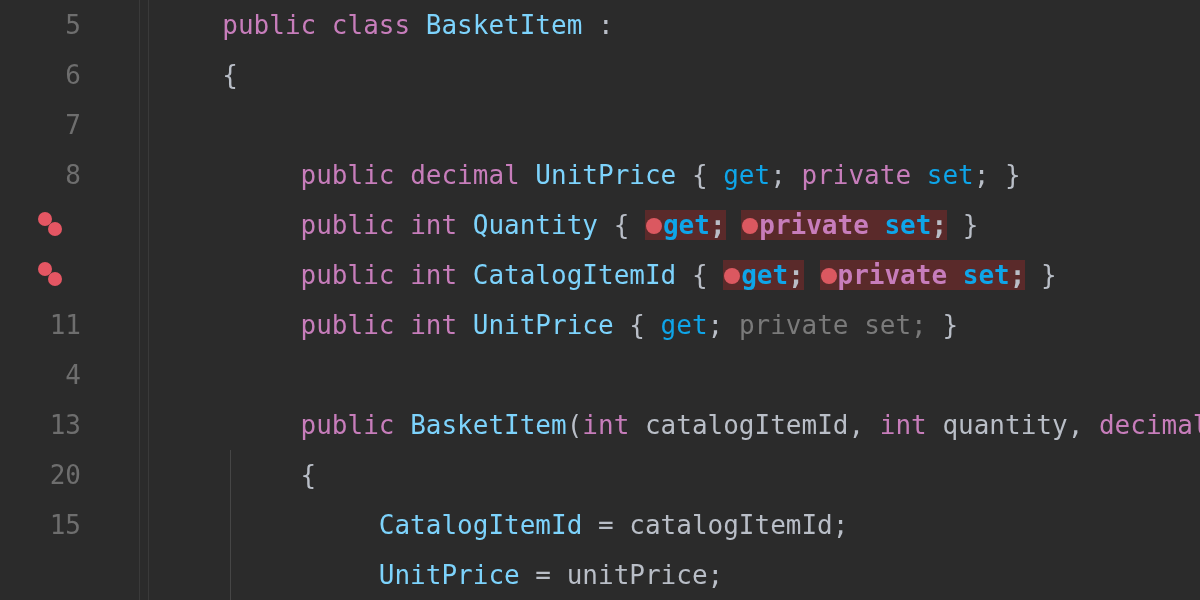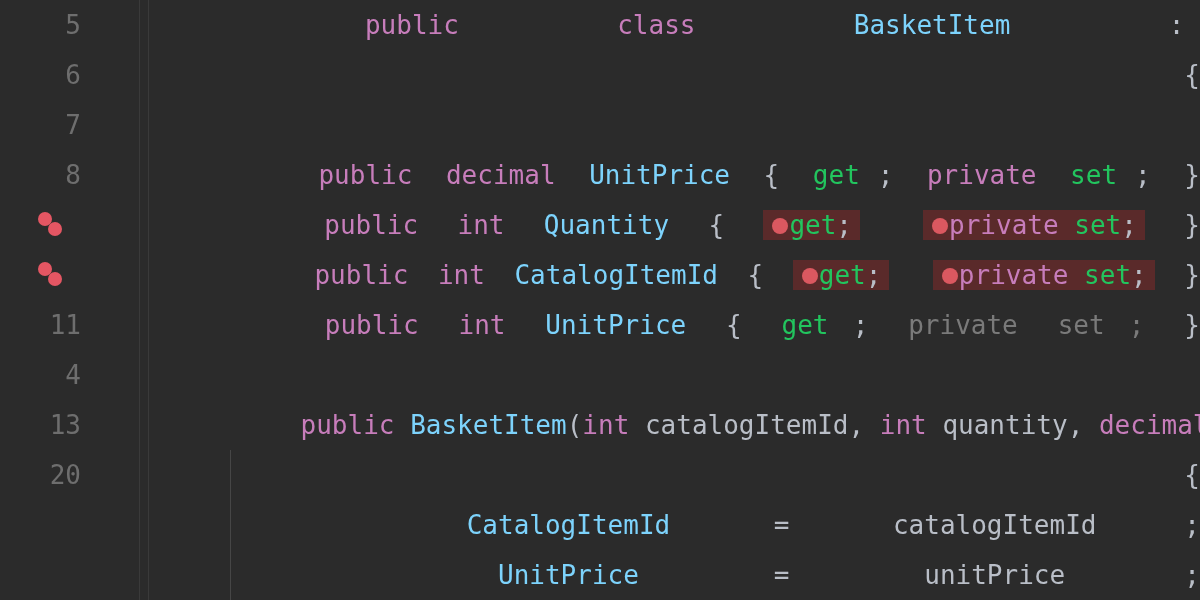--- a/index.html
+++ b/index.html
@@ -55,34 +55,34 @@
     flex: 1 1 auto;
     background: #2b2b2b;
     overflow: hidden;
   }
   .code-line {
     height: 50px;
     display: flex;
     align-items: center;
     white-space: pre;
     padding-left: 4px;
-    justify-content: space-between;
   }
   
   .tok-kw   { color: #c77dbb; } 
   .tok-tn   { color: #7dd3fc; } 
-  .tok-fn   { color: #22c55e; } 
+  .tok-fn   { color: #0ea5e9; } 
   .tok-punc { color: #b9bec7; } 
   .tok-id   { color: #b9bec7; } 
   .tok-dim  { color: #7a7a7a; } 
 
   .hl {
     background: #5a2a2a;
     border-radius: 0;
-    padding: 2px 8px;
+    padding: 2px 0;
+    font-weight: bold;
   }
   .bdot {
     display: inline-flex;
     align-items: center;
     justify-content: center;
     width: 18px; height: 18px;
     vertical-align: middle;
     position: relative;
     top: -1px;
   }
@@ -146,20 +146,23 @@
         </div>
         <div class="gutter-row">
           <span class="ln">4</span>
         </div>
         <div class="gutter-row">
           <span class="ln">13</span>
         </div>
         <div class="gutter-row">
           <span class="ln">20</span>
         </div>
+        <div class="gutter-row">
+          <span class="ln">15</span>
+        </div>
       </div>
   </div>
   <div class="code">
     <div class="indent-guide guide-1"></div>
     <div class="guide-ctor"></div>
     <div id="code-inner">
         <div class="code-line"><span>     </span><span class="tok-kw">public </span><span class="tok-kw">class </span><span class="tok-tn">BasketItem </span><span class="tok-punc">: </span></div>
         <div class="code-line"><span>     </span><span class="tok-punc">{</span></div>
         <div class="code-line"></div>
         <div class="code-line"><span>          </span><span class="tok-kw">public </span><span class="tok-kw">decimal </span><span class="tok-tn">UnitPrice </span><span class="tok-punc">{ </span><span class="tok-fn">get</span><span class="tok-punc">; </span><span class="tok-kw">private </span><span class="tok-fn">set</span><span class="tok-punc">; </span><span class="tok-punc">}</span></div>

